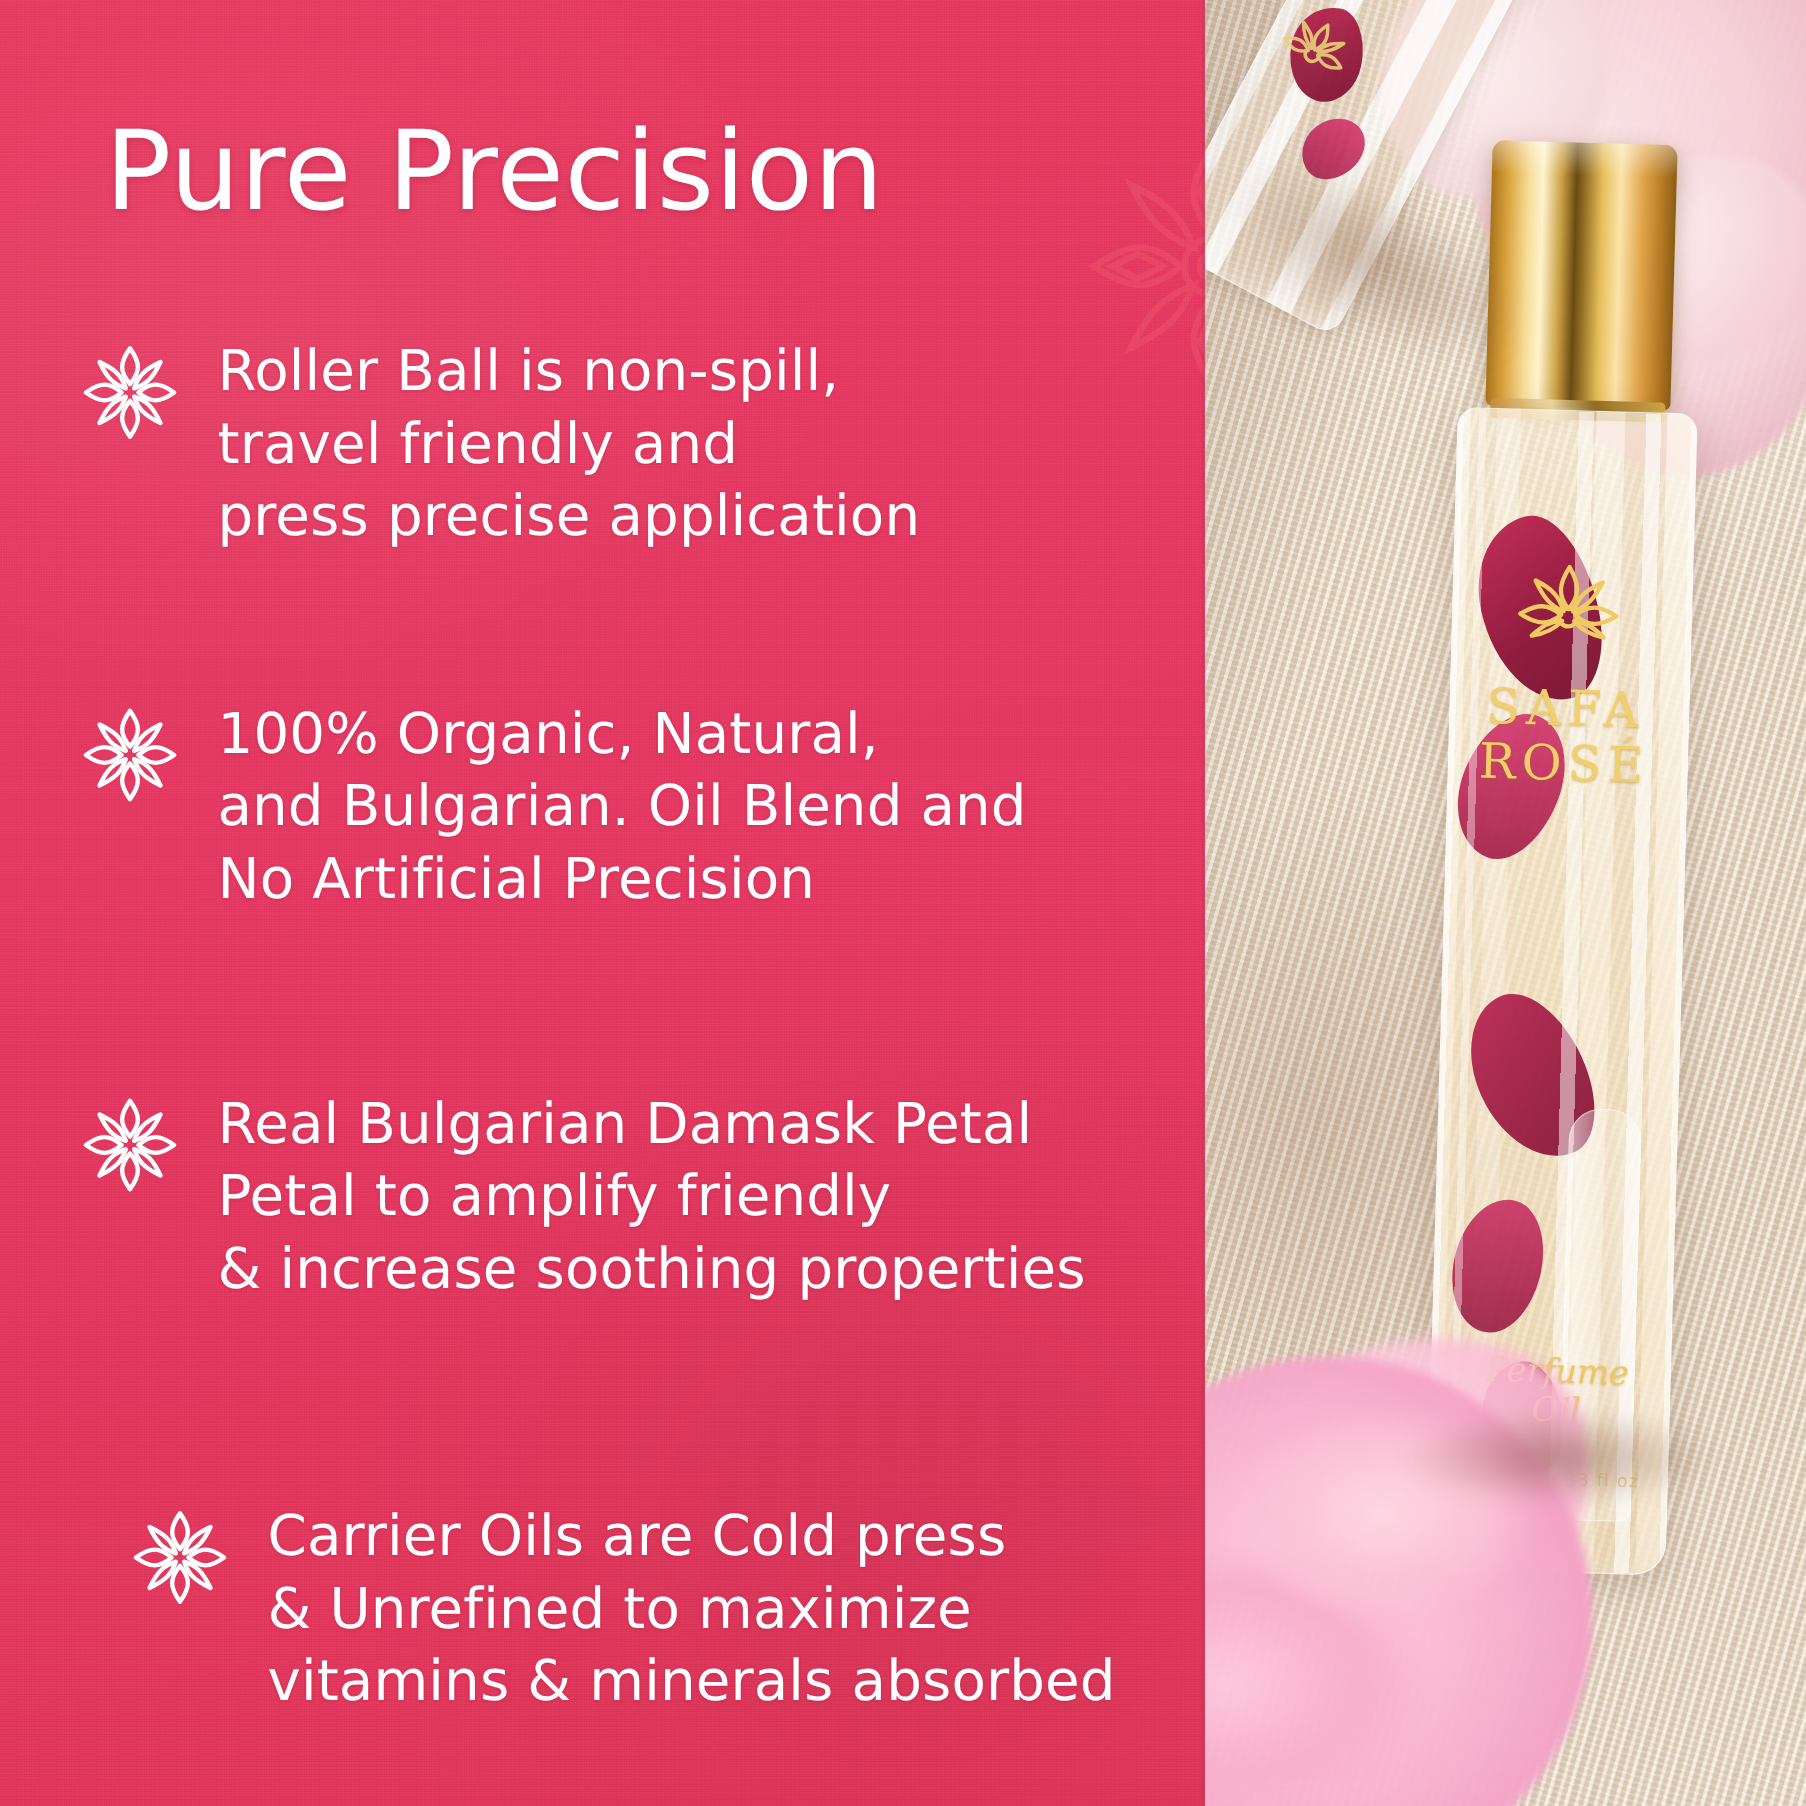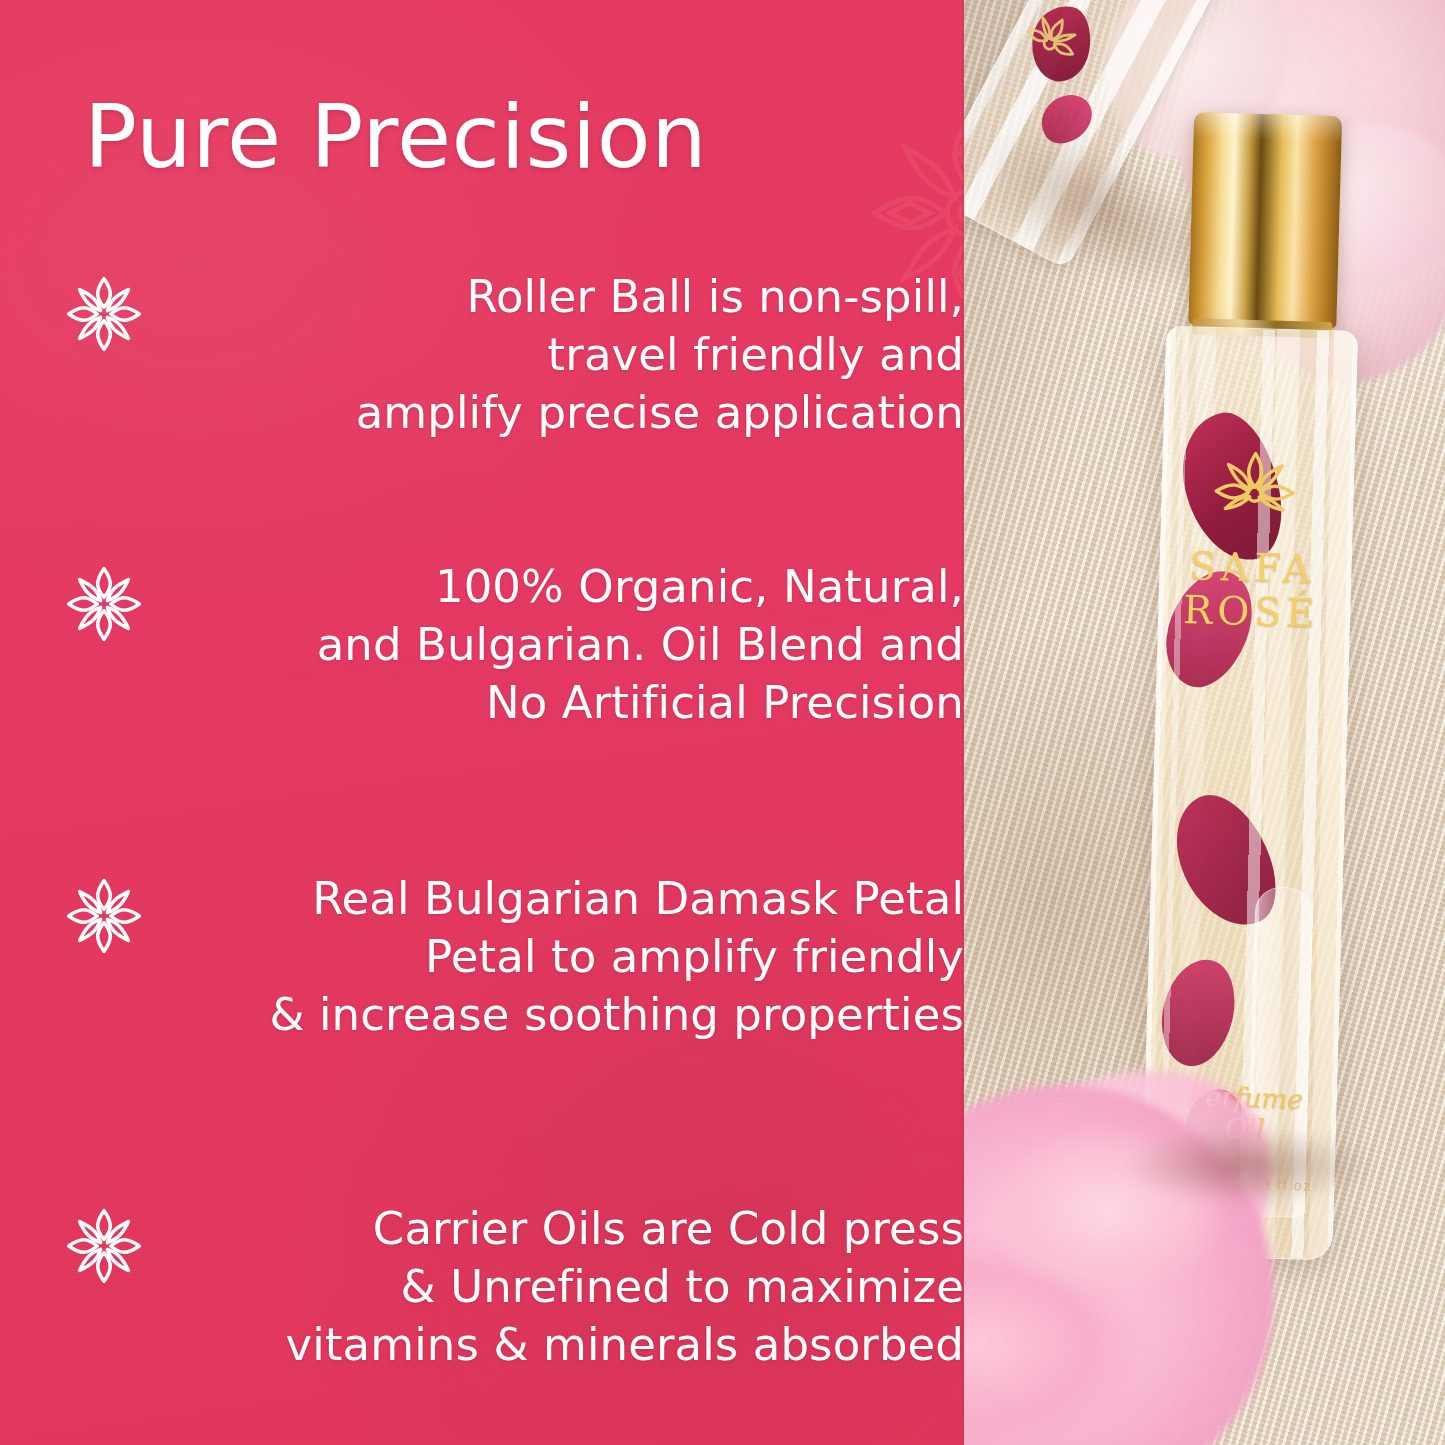--- a/index.html
+++ b/index.html
@@ -64,21 +64,20 @@
     position:absolute;
     left:0; top:268px;
     width:964px;
     z-index:5;
   }
   .bullet {
     position:relative;
     display:flex;
     align-items:flex-start;
     margin-bottom:0;
-    text-align:right;
   }
   .bullet-icon {
     flex:0 0 auto;
     width:84px; height:84px;
     margin-left:62px;
     margin-top:4px;
   }
   .bullet-icon svg { width:100%; height:100%; display:block; }
   .bullet-text {
     flex:1 1 auto;
@@ -90,21 +89,21 @@
     letter-spacing:.1px;
     font-family:"DejaVu Sans", sans-serif;
     text-shadow:0 1px 3px rgba(120,8,38,.17);
   }
   .bullet-text .ln { display:block; white-space:nowrap; }
 
   
   #b0 { height:290px; }
   #b1 { height:312px; }
   #b2 { height:330px; }
-  #b3 { height:240px; }
+  #b3 { height:240px;margin-left:40px; }
 
   
   .photo {
     position:absolute;
     left:964px; top:0;
     width:481px; height:1445px;
     overflow:hidden;
     background:#e9d9c4;
     z-index:6;
   }
@@ -504,21 +503,21 @@
             <path d="M79 21 C72 36 66 42 54 46 C58 34 64 28 79 21 Z"></path>
             <path d="M79 79 C64 72 58 66 54 54 C66 58 72 64 79 79 Z"></path>
             <path d="M21 79 C28 64 34 58 46 54 C42 66 36 72 21 79 Z"></path>
             <path d="M21 21 C36 28 42 34 46 46 C34 42 28 36 21 21 Z"></path>
           </g>
         </svg>
       </div>
       <div class="bullet-text">
         <span class="ln">Roller Ball is non-spill,</span>
         <span class="ln">travel friendly and</span>
-        <span class="ln">amplify precise application</span>
+        <span class="ln">press precise application</span>
       </div>
     </div>
 
     <div class="bullet" id="b1">
       <div class="bullet-icon">
         <svg viewBox="0 0 100 100">
           <g fill="none" stroke="#ffffff" stroke-width="4.2" stroke-linejoin="round">
             <path d="M50 8 C60 22 60 30 50 42 C40 30 40 22 50 8 Z"></path>
             <path d="M92 50 C78 60 70 60 58 50 C70 40 78 40 92 50 Z"></path>
             <path d="M50 92 C40 78 40 70 50 58 C60 70 60 78 50 92 Z"></path>

